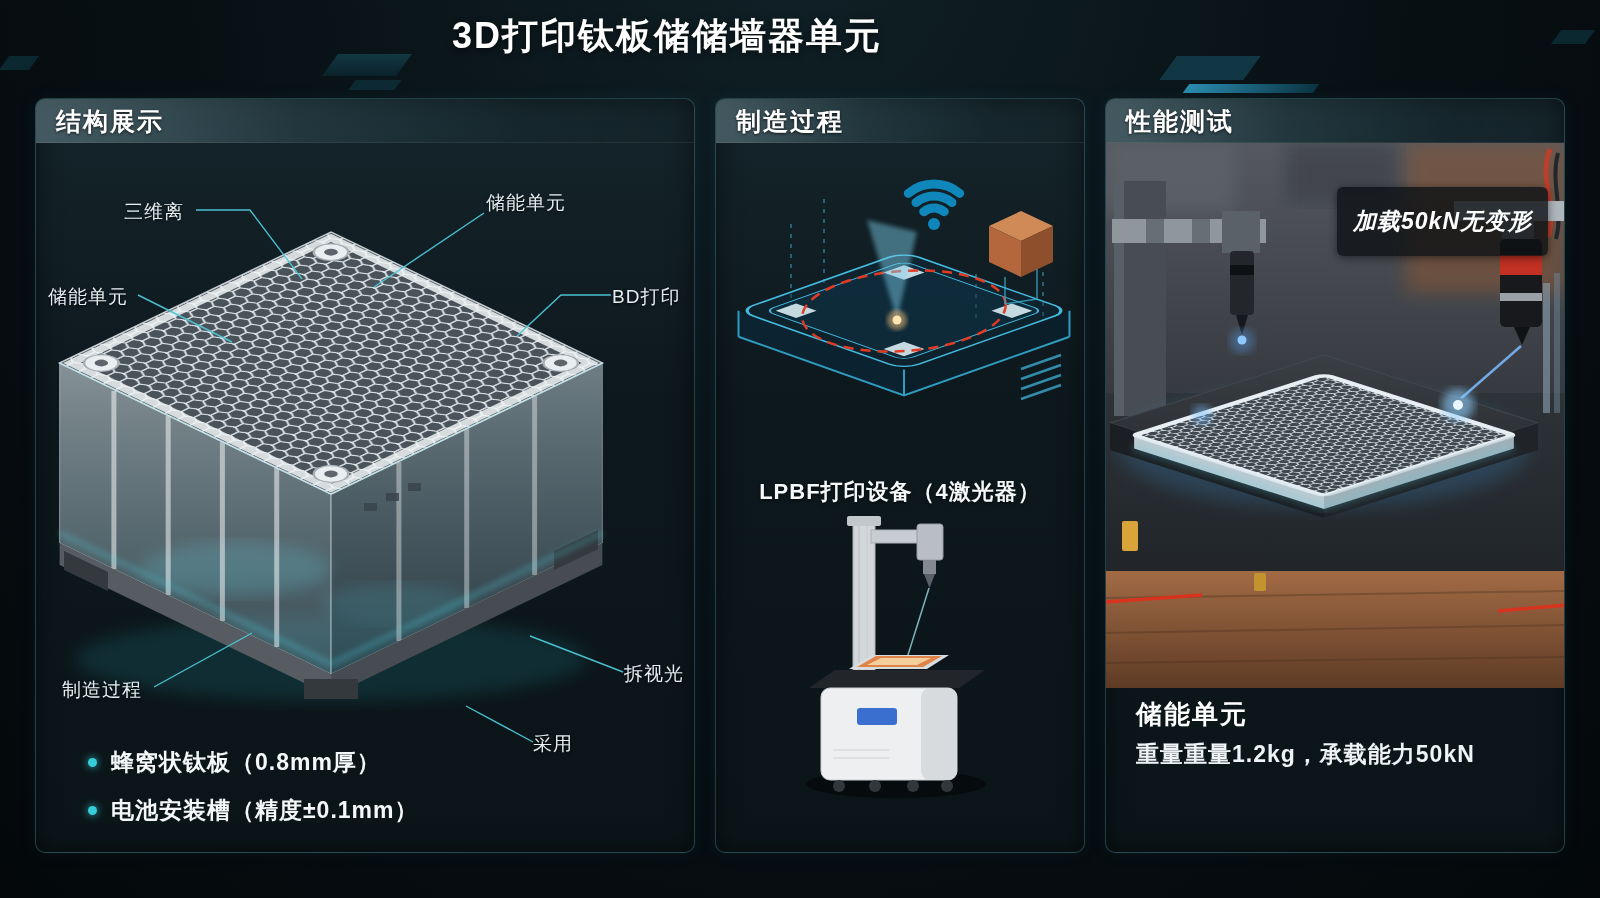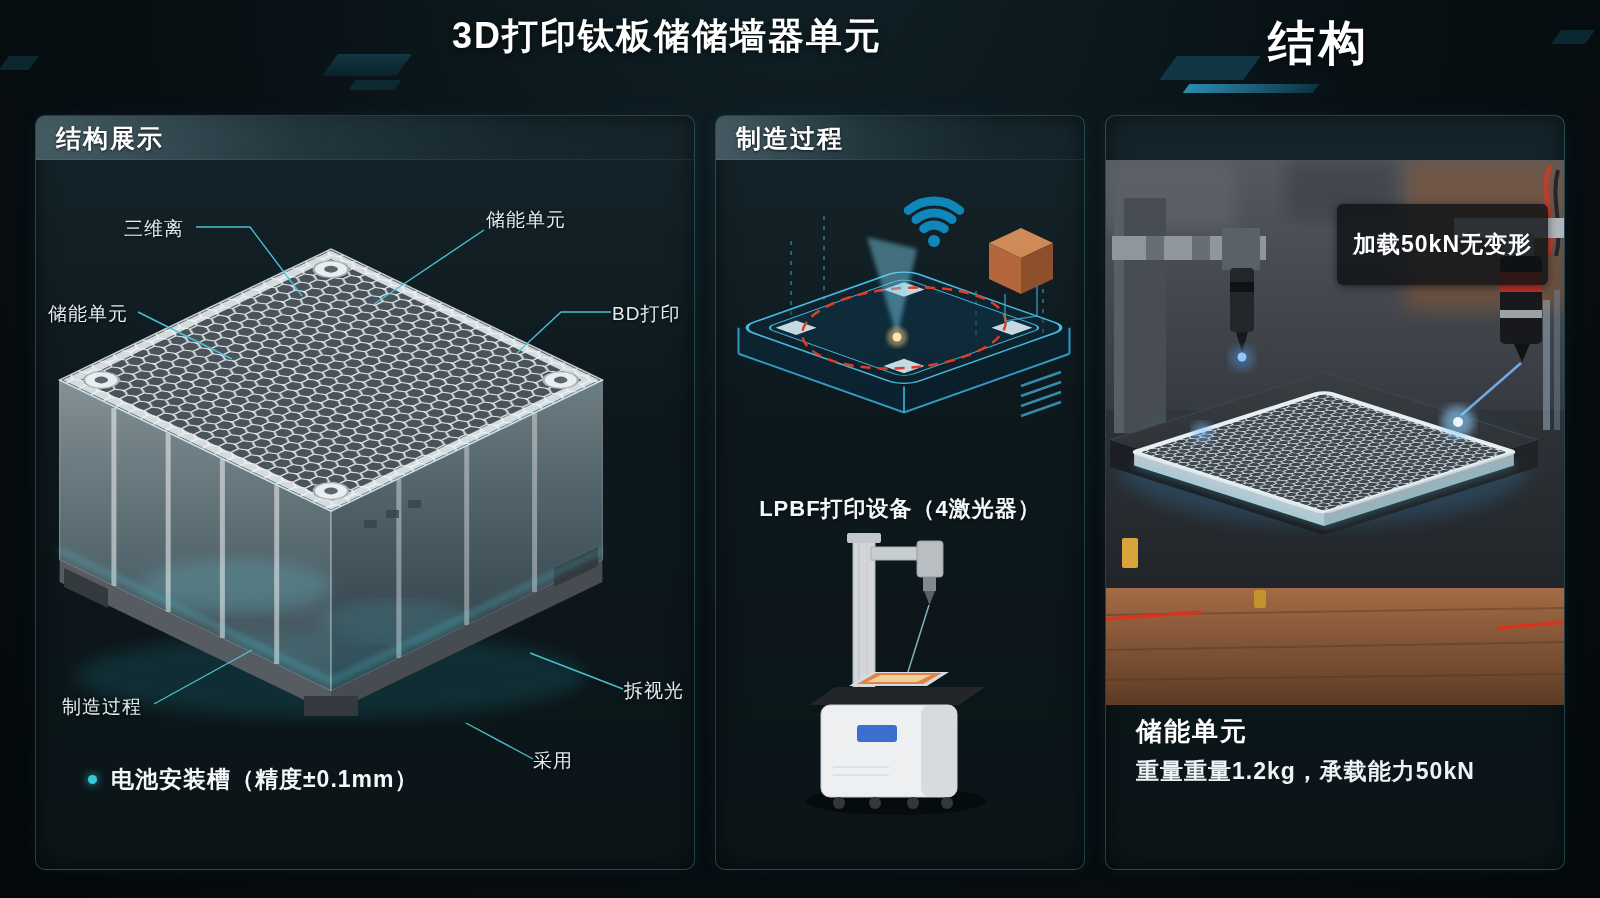--- a/index.html
+++ b/index.html
@@ -22,21 +22,21 @@
   }
   .decor{ position:absolute; transform:skewX(-36deg); }
   .d1{ left:330px; top:54px; width:74px; height:22px; background:linear-gradient(180deg,#123843,#0a222a);}
   .d2{ left:352px; top:80px; width:46px; height:10px; background:#0d2a33;}
   .d3{ left:1168px; top:56px; width:84px; height:24px; background:#113744;}
   .d4{ left:1186px; top:84px; width:130px; height:9px; background:linear-gradient(90deg,#2b8cb0,#0c3341);}
   .d5{ left:4px; top:56px; width:30px; height:14px; background:#0b2831;}
   .d6{ left:1556px; top:30px; width:34px; height:14px; background:#0b2831;}
   
   .panel{
-    position:absolute; top:115px; height:755px; border-radius:10px; overflow:hidden;
+    position:absolute; top:98px; height:755px; border-radius:10px; overflow:hidden;
     background:linear-gradient(180deg,#15252b 0%, #0d181d 40%, #0b1518 100%);
     border:1px solid rgba(90,165,180,.3);
     box-shadow:0 0 24px rgba(0,0,0,.55) inset, 0 0 18px rgba(40,140,160,.08);
   }
   #panel-structure{ left:35px; width:660px; }
   #panel-process  { left:715px; width:370px; }
   #panel-test     { left:1105px; width:460px; }
   .panel-header{
     position:relative; height:44px; line-height:44px; padding-left:20px;
     font-size:25px; font-weight:800; color:#ffffff; letter-spacing:2px;
@@ -61,41 +61,41 @@
   .caption{
     position:absolute; left:0; width:100%; text-align:center;
     font-size:22px; font-weight:800; color:#f4f8f9; letter-spacing:1px;
     text-shadow:0 1px 3px rgba(0,0,0,.7);
   }
   #caption-top{ top:378px; }
   #caption-bottom{ top:712px; }
   
   .badge{
     position:absolute; top:88px; right:16px;
-    background:rgba(13,16,20,.8); border-radius:6px; padding:25px 16px;
+    background:rgba(13,16,20,.8); border-radius:6px; padding:19px 16px;
     font-size:23px; font-weight:800; color:#ffffff; letter-spacing:1px;
     box-shadow:0 2px 8px rgba(0,0,0,.5);
+    font-style:italic;
   }
   .result-title{ position:absolute; left:30px; top:598px; font-size:26px; font-weight:900; letter-spacing:2px; color:#ffffff; }
   .result-text { position:absolute; left:30px; top:640px; font-size:23px; font-weight:600; letter-spacing:1px; color:#eef3f5; }
 </style>
 </head>
 <body>
 
 <div id="stage">
 
   <div class="decor d1"></div>
   <div class="decor d2"></div>
   <div class="decor d3"></div>
   <div class="decor d4"></div>
   <div class="decor d5"></div>
   <div class="decor d6"></div>
 
   <div class="main-title">3D打印钛板储储墙器单元</div>
-  <div class="main-subtitle">结构</div>
 
   <div class="panel" id="panel-structure">
     <div class="panel-header">结构展示</div>
 
     <svg class="fillsvg" style="left:0; top:0; width:660px; height:755px;" viewBox="0 0 660 755">
       <defs>
         <pattern id="hexA" width="17.32" height="30" patternUnits="userSpaceOnUse" patternTransform="scale(0.82)">
           <rect width="17.32" height="30" fill="#dfe6ea"></rect>
           <path d="M8.66,-10 L17.32,-5 L17.32,5 L8.66,10 L0,5 L0,-5 Z M0,5 L8.66,10 L8.66,20 L0,25 L-8.66,20 L-8.66,10 Z M17.32,5 L25.98,10 L25.98,20 L17.32,25 L8.66,20 L8.66,10 Z M8.66,20 L17.32,25 L17.32,35 L8.66,40 L0,35 L0,25 Z" fill="#4a525a" stroke="#dfe6ea" stroke-width="2.2"></path>
         </pattern>
@@ -175,20 +175,24 @@
 
     <div class="callout" style="left:88px; top:100px;">三维离</div>
     <div class="callout" style="left:450px; top:91px;">储能单元</div>
     <div class="callout" style="left:12px; top:185px;">储能单元</div>
     <div class="callout" style="left:576px; top:185px;">BD打印</div>
     <div class="callout" style="left:26px; top:578px;">制造过程</div>
     <div class="callout" style="left:588px; top:562px;text-align:center;">拆视光</div>
     <div class="callout" style="left:497px; top:632px;">采用</div>
 
     <div class="bullets">
+      <div class="bullet-row">
+        <span class="bullet-dot"></span>
+        <span class="bullet-text">蜂窝状钛板（0.8mm厚）</span>
+      </div>
       <div class="bullet-row">
         <span class="bullet-dot"></span>
         <span class="bullet-text">电池安装槽（精度±0.1mm）</span>
       </div>
     </div>
   </div>
 
   <div class="panel" id="panel-process">
     <div class="panel-header">制造过程</div>
 
@@ -278,20 +282,21 @@
       <line x1="32" y1="246" x2="88" y2="246" stroke="#cfd4d7"></line>
       <circle cx="38" cy="274" r="6" fill="#33373b"></circle>
       <circle cx="74" cy="274" r="6" fill="#33373b"></circle>
       <circle cx="112" cy="274" r="6" fill="#33373b"></circle>
       <circle cx="146" cy="274" r="6" fill="#33373b"></circle>
     </svg>
 
   </div>
 
   <div class="panel" id="panel-test">
+    <div class="panel-header">性能测试</div>
 
     <svg class="fillsvg" style="left:0; top:44px; width:460px; height:545px;" viewBox="0 0 460 545">
       <defs>
         <linearGradient id="bgT" x1="0" y1="0" x2="0" y2="1">
           <stop offset="0" stop-color="#55595f"></stop>
             <stop offset="1" stop-color="#34383e"></stop>
         </linearGradient>
         <linearGradient id="tbl" x1="0" y1="0" x2="0" y2="1">
           <stop offset="0" stop-color="#2e3338"></stop>
             <stop offset="1" stop-color="#202428"></stop>

